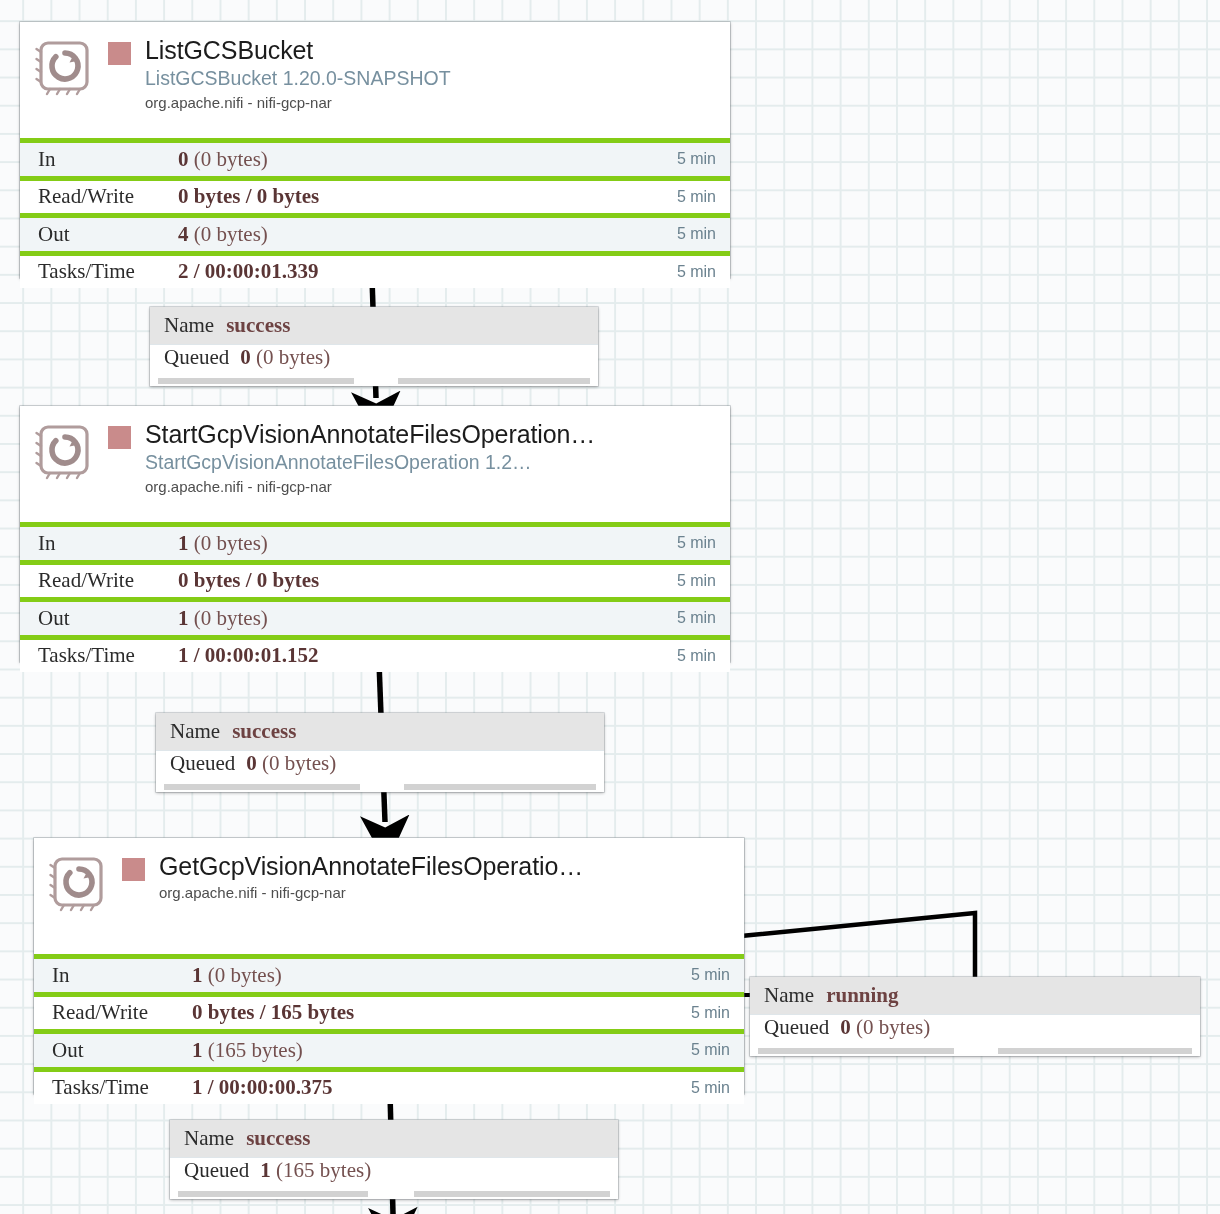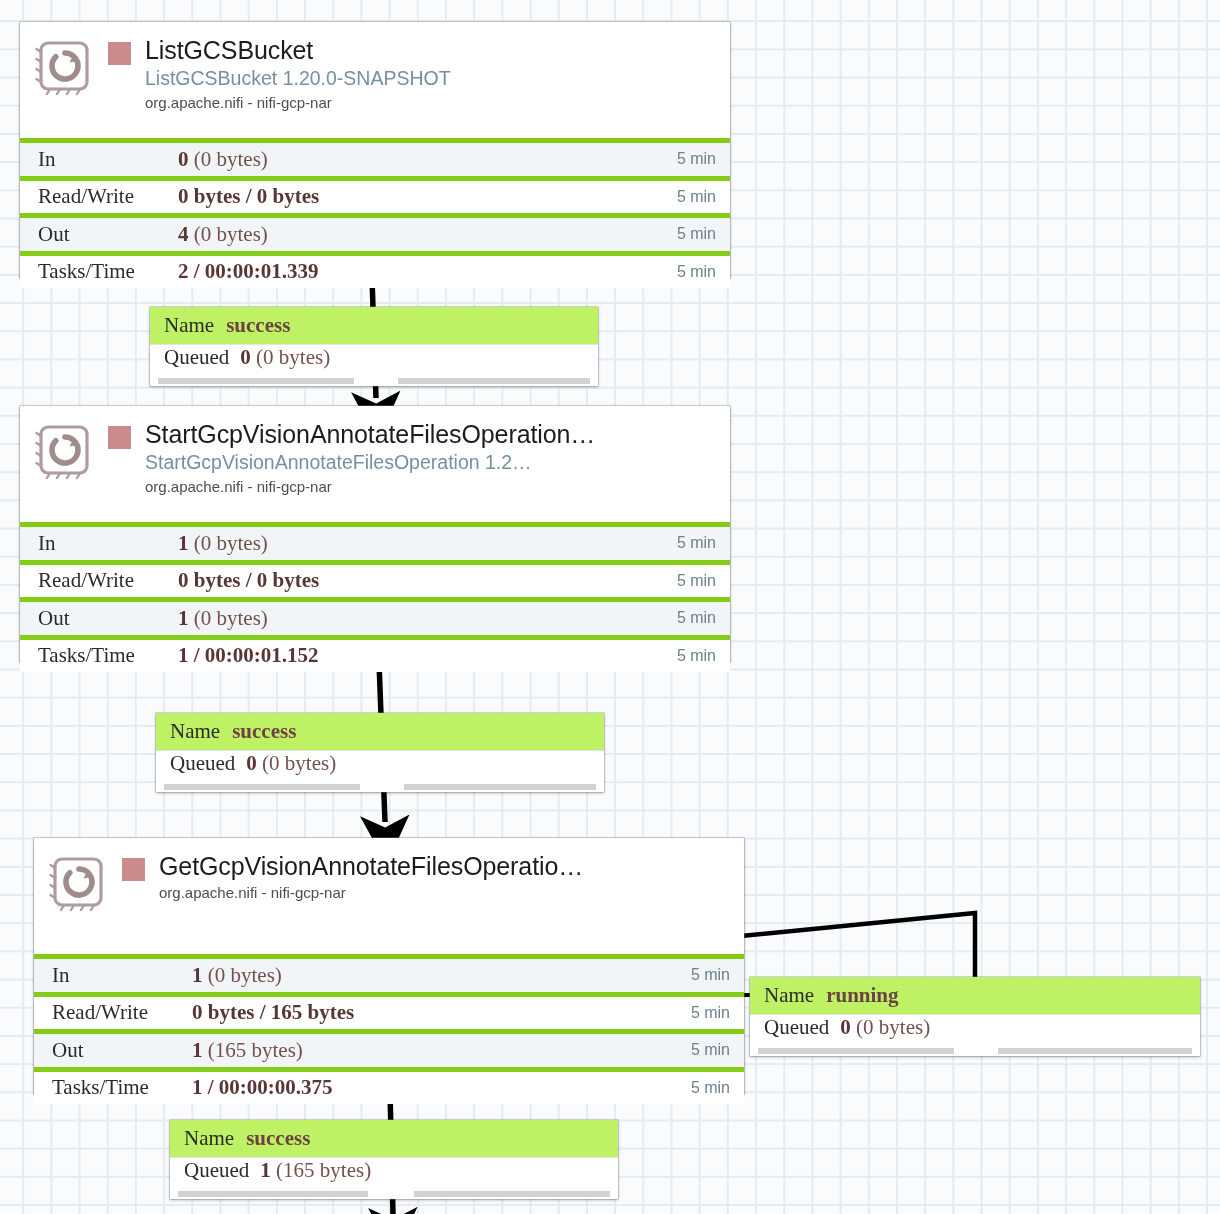--- a/index.html
+++ b/index.html
@@ -145,21 +145,21 @@
     background: #ffffff;
     box-shadow: 0 1px 3px rgba(0,0,0,0.30), 0 0 0 0.8px rgba(150,158,163,0.40);
     z-index: 6;
     box-sizing: border-box;
     overflow: hidden;
   }
   .conn-head {
     display: flex;
     align-items: center;
     height: 38px;
-    background: #bef264;
+    background: #e5e5e5;
     padding: 0 12px 0 14px;
     border-bottom: 1px solid #dfe6ea;
     box-sizing: border-box;
   }
   .conn-body {
     display: flex;
     align-items: center;
     height: 24px;
     background: #ffffff;
     padding: 0 12px 0 14px;

